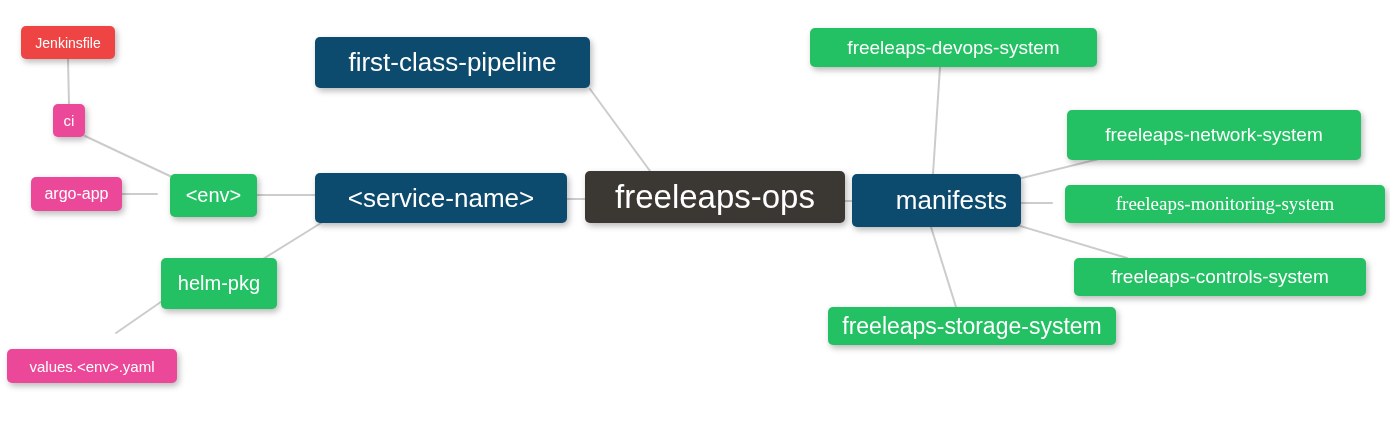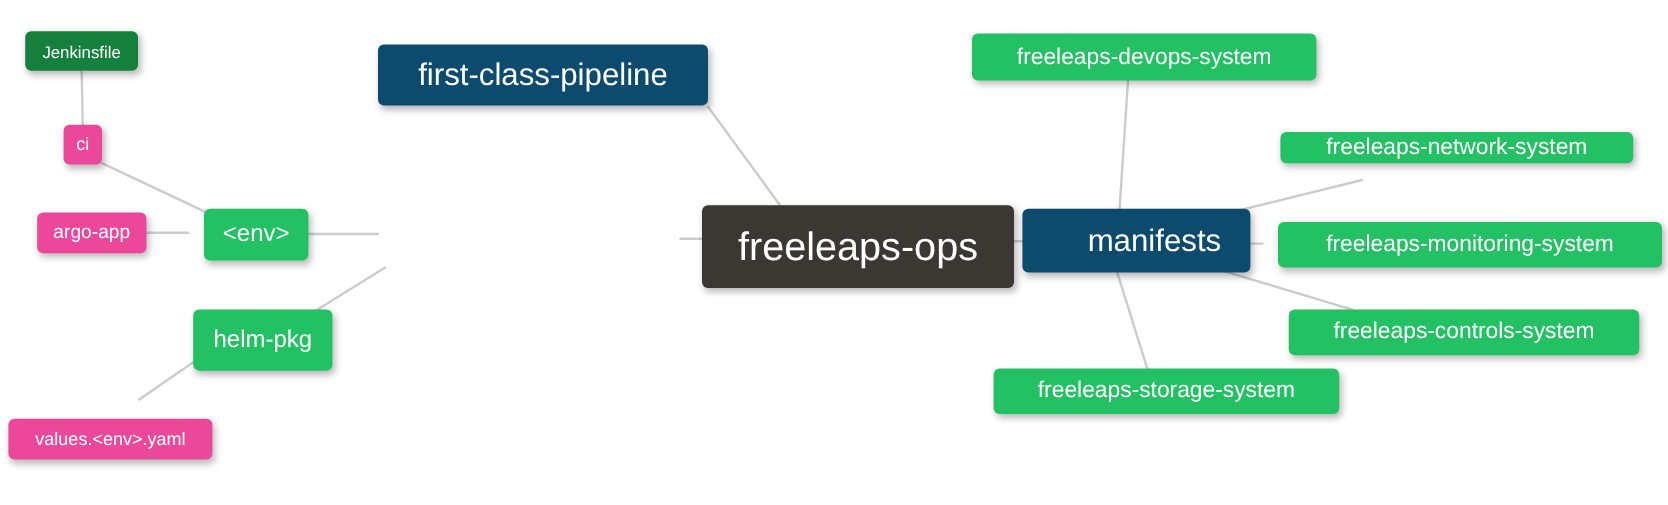--- a/index.html
+++ b/index.html
@@ -30,39 +30,39 @@
     color: #ffffff;
     border-radius: 5px;
     box-shadow: 2px 3px 6px rgba(0,0,0,0.28);
     white-space: nowrap;
     cursor: default;
     text-align: center;
   }
   .c-blue   { background: #0c4a6e; }
   .c-green  { background: #23c163; margin-left: 13px; }
   .c-red    { background: #ec4899; }
-  .c-orange { background: #15803d; }
+  .c-orange { background: #ef4444; }
   .c-dark   { background: #3b3733; }
 
   
   .n-jenkinsfile   { left: 21px;   top: 26px;  width: 94px;  height: 33px; font-size: 14px; }
   .n-ci            { left: 53px;   top: 104px; width: 32px;  height: 33px; font-size: 15px; }
   .n-argo-app      { left: 31px;   top: 177px; width: 91px;  height: 34px; font-size: 16px; }
   .n-env           { left: 157px;  top: 174px; width: 87px;  height: 43px; font-size: 20px; }
   .n-helm-pkg      { left: 148px;  top: 258px; width: 116px; height: 51px; font-size: 20px; }
   .n-values        { left: 7px;    top: 333px; width: 170px; height: 34px; font-size: 15px; margin-top: 16px; }
   .n-fcp           { left: 315px;  top: 37px;  width: 275px; height: 51px; font-size: 26px; }
   .n-service-name  { left: 315px;  top: 173px; width: 252px; height: 50px; font-size: 26px; }
-  .n-freeleaps-ops { left: 585px;  top: 171px; width: 260px; height: 69px; font-size: 33px; }
-  .n-manifests     { left: 852px;  top: 174px; width: 190px; height: 53px; font-size: 26px; padding-left: 30px; }
+  .n-freeleaps-ops { left: 585px;  top: 171px; width: 260px; height: 52px; font-size: 33px; }
+  .n-manifests     { left: 852px;  top: 174px; width: 169px; height: 53px; font-size: 26px; padding-left: 30px; }
   .n-devops        { left: 797px;  top: 28px;  width: 287px; height: 39px; font-size: 19px; }
-  .n-network       { left: 1054px; top: 110px; width: 294px; height: 26px; font-size: 19px; }
-  .n-monitoring    { left: 1052px; top: 185px; width: 320px; height: 38px; font-size: 19px; }
+  .n-network       { left: 1054px; top: 110px; width: 294px; height: 50px; font-size: 19px; }
+  .n-monitoring    { left: 1052px; top: 185px; width: 320px; height: 38px; font-size: 19px; font-family: Liberation Serif, serif; }
   .n-controls      { left: 1061px; top: 258px; width: 292px; height: 38px; font-size: 19px; }
-  .n-storage       { left: 815px;  top: 307px; width: 288px; height: 38px; font-size: 19px; }
+  .n-storage       { left: 815px;  top: 307px; width: 288px; height: 38px; font-size: 23px; }
 </style>
 </head>
 <body>
 
 <div class="canvas">
 
   <svg class="edges" viewBox="0 0 1390 421" xmlns="http://www.w3.org/2000/svg">
     <line x1="68" y1="59" x2="69" y2="105"></line>
     <line x1="85" y1="136" x2="172" y2="177"></line>
     <line x1="122" y1="194" x2="157" y2="194"></line>
@@ -79,20 +79,21 @@
     <line x1="931" y1="227" x2="956" y2="307"></line>
   </svg>
 
   <div class="node c-orange n-jenkinsfile">Jenkinsfile</div>
   <div class="node c-red    n-ci">ci</div>
   <div class="node c-red    n-argo-app">argo-app</div>
   <div class="node c-green  n-env">&lt;env&gt;</div>
   <div class="node c-green  n-helm-pkg">helm-pkg</div>
   <div class="node c-red    n-values">values.&lt;env&gt;.yaml</div>
   <div class="node c-blue   n-fcp">first-class-pipeline</div>
+  <div class="node c-blue   n-service-name">&lt;service-name&gt;</div>
   <div class="node c-dark   n-freeleaps-ops">freeleaps-ops</div>
   <div class="node c-blue   n-manifests">manifests</div>
   <div class="node c-green  n-devops">freeleaps-devops-system</div>
   <div class="node c-green  n-network">freeleaps-network-system</div>
   <div class="node c-green  n-monitoring">freeleaps-monitoring-system</div>
   <div class="node c-green  n-controls">freeleaps-controls-system</div>
   <div class="node c-green  n-storage">freeleaps-storage-system</div>
 
 </div>
 

